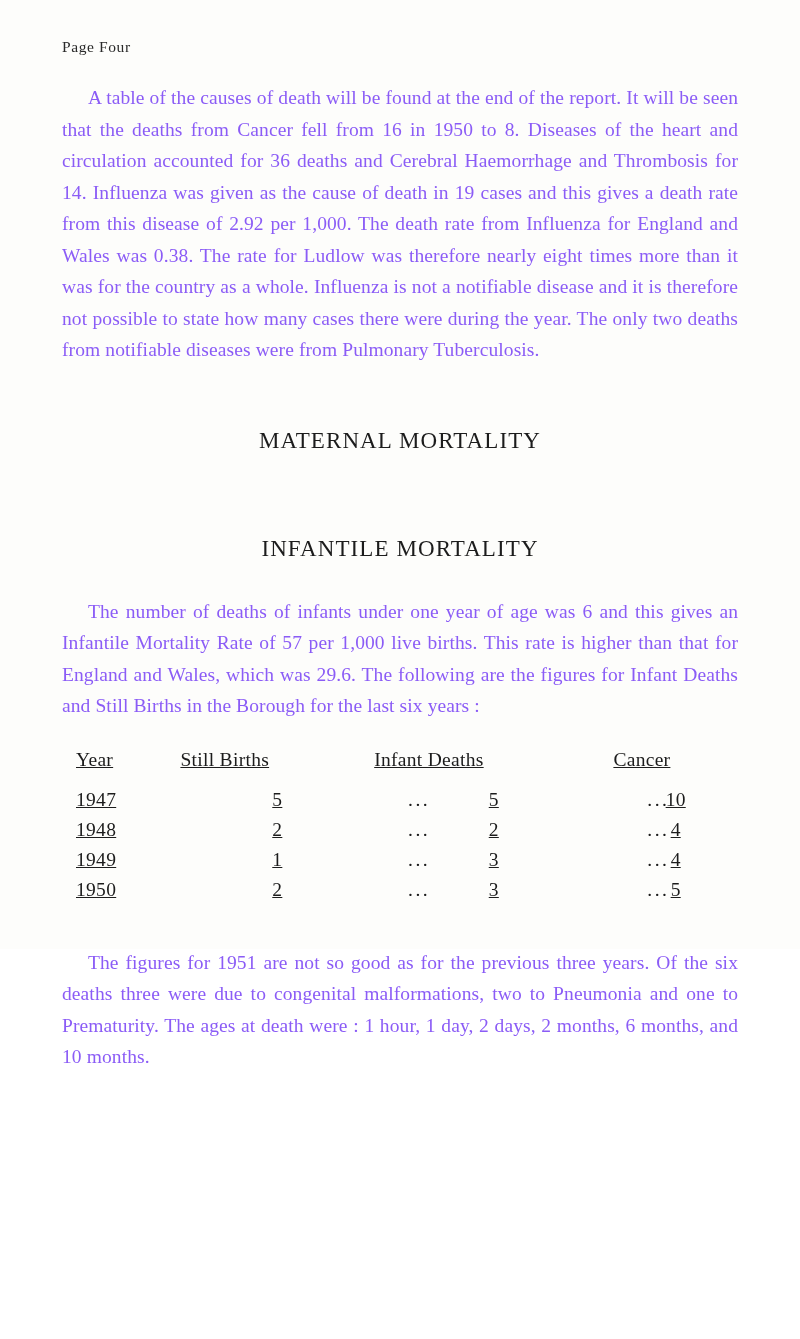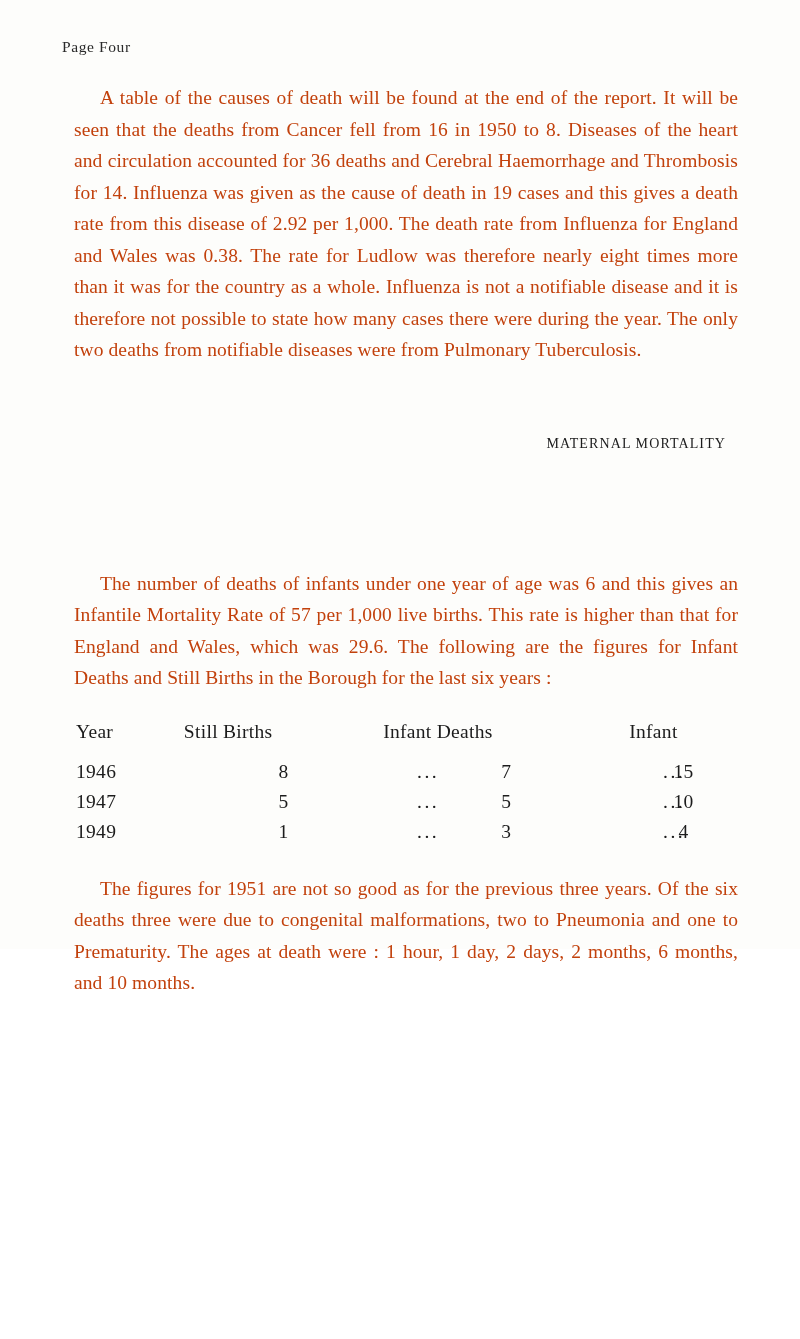--- a/index.html
+++ b/index.html
@@ -25,46 +25,47 @@
   .folio {
     font-size: 15.5px;
     letter-spacing: 0.6px;
     color: #2a2a2a;
     margin: 0 0 26px 0;
   }
   p.body-par {
     font-size: 19.5px;
     line-height: 31.5px;
     text-align: justify;
-    margin: 0 0 4px 12px;
-    color: #c2410c;
+    margin: 0 0 4px 0;
+    color: #8b5cf6;
     letter-spacing: 0.1px;
   }
   p.body-par .indent {
     display: inline-block;
     width: 26px;
   }
   h2.section-head {
-    font-size: 14px;
+    font-size: 23px;
     font-weight: normal;
     letter-spacing: 1.1px;
-    text-align: right;
-    margin: 12px;
+    text-align: center;
+    margin: 4px;
     color: #1c1c1c;
   }
   .gap-before-head { height: 54px; }
   .gap-after-head  { height: 30px; }
   .gap-mid         { height: 44px; }
 
   table.stats {
     width: 100%;
     border-collapse: collapse;
-    margin: 26px 0 0 0;
+    margin: 26px 0 16px 0;
     font-size: 19.5px;
     color: #1c1c1c;
+    text-decoration: underline;
   }
   table.stats th {
     font-weight: normal;
     text-align: left;
     padding: 1px 0 14px 0;
     letter-spacing: 0.3px;
   }
   table.stats th.c0 { text-align: left; padding-left: 14px; }
   table.stats td {
     text-align: center;
@@ -91,51 +92,58 @@
   <div class="folio">Page Four</div>
 
   <p class="body-par"><span class="indent"></span><span>A table of the causes of death will be found at the end of the report. It will be seen that the deaths from Cancer fell from 16 in 1950 to 8. Diseases of the heart and circulation accounted for 36 deaths and Cerebral Haemorrhage and Thrombosis for 14. Influenza was given as the cause of death in 19 cases and this gives a death rate from this disease of 2.92 per 1,000. The death rate from Influenza for England and Wales was 0.38. The rate for Ludlow was therefore nearly eight times more than it was for the country as a whole. Influenza is not a notifiable disease and it is therefore not possible to state how many cases there were during the year. The only two deaths from notifiable diseases were from Pulmonary Tuberculosis.</span></p>
 
   <div class="gap-before-head"></div>
   <h2 class="section-head">MATERNAL MORTALITY</h2>
   <div class="gap-after-head"></div>
 
 
   <div class="gap-mid"></div>
+  <h2 class="section-head">INFANTILE MORTALITY</h2>
   <div class="gap-after-head"></div>
 
   <p class="body-par"><span class="indent"></span><span>The number of deaths of infants under one year of age was 6 and this gives an Infantile Mortality Rate of 57 per 1,000 live births. This rate is higher than that for England and Wales, which was 29.6. The following are the figures for Infant Deaths and Still Births in the Borough for the last six years :</span></p>
 
   <table class="stats">
     <thead>
       <tr>
         <th class="c0">Year</th>
         <th class="c1">Still Births</th>
         <th class="c2">Infant Deaths</th>
-        <th class="c3">Infant</th>
+        <th class="c3">Cancer</th>
       </tr>
     </thead>
     <tbody>
-      <tr>
-        <td class="c0">1946</td>
-        <td class="c1">8<span class="dots">...</span></td>
-        <td class="c2">7<span class="dots">...</span></td>
-        <td class="c3">15</td>
-      </tr>
       <tr>
         <td class="c0">1947</td>
         <td class="c1">5<span class="dots">...</span></td>
         <td class="c2">5<span class="dots">...</span></td>
         <td class="c3">10</td>
       </tr>
       <tr>
+        <td class="c0">1948</td>
+        <td class="c1">2<span class="dots">...</span></td>
+        <td class="c2">2<span class="dots">...</span></td>
+        <td class="c3">4</td>
+      </tr>
+      <tr>
         <td class="c0">1949</td>
         <td class="c1">1<span class="dots">...</span></td>
         <td class="c2">3<span class="dots">...</span></td>
         <td class="c3">4</td>
+      </tr>
+      <tr>
+        <td class="c0">1950</td>
+        <td class="c1">2<span class="dots">...</span></td>
+        <td class="c2">3<span class="dots">...</span></td>
+        <td class="c3">5</td>
       </tr>
     </tbody>
   </table>
 
   <div class="tail-gap"></div>
 
   <p class="body-par"><span class="indent"></span><span>The figures for 1951 are not so good as for the previous three years. Of the six deaths three were due to congenital malformations, two to Pneumonia and one to Prematurity. The ages at death were : 1 hour, 1 day, 2 days, 2 months, 6 months, and 10 months.</span></p>
 
 </div>
 

